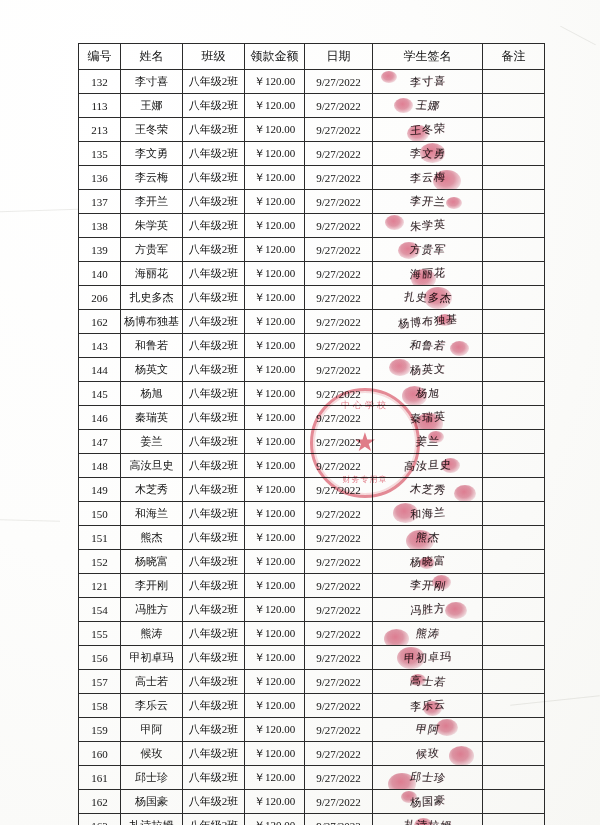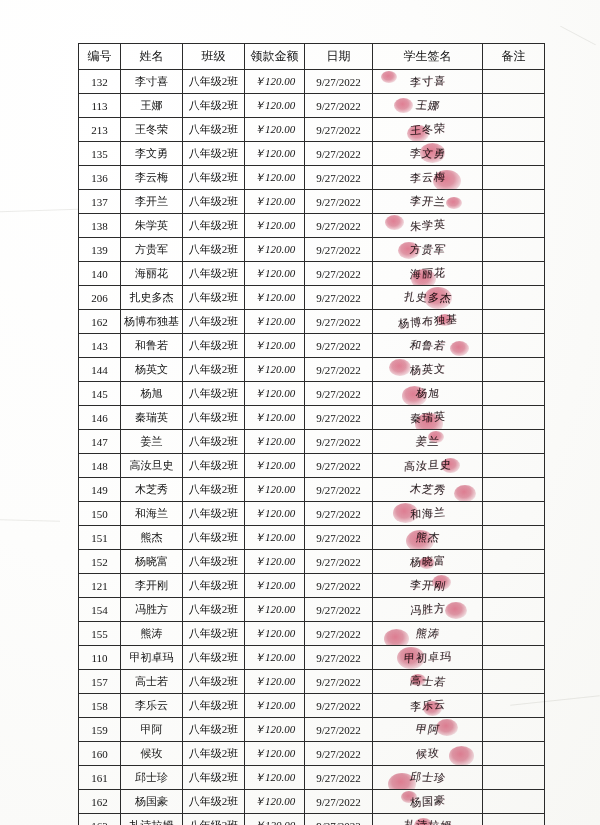--- a/index.html
+++ b/index.html
@@ -66,21 +66,21 @@
 
   
   col.c-id     { width: 42px; }
   col.c-name   { width: 62px; }
   col.c-class  { width: 62px; }
   col.c-amount { width: 60px; }
   col.c-date   { width: 68px; }
   col.c-sign   { width: 110px; }
   col.c-note   { width: 62px; }
 
-  .amount { font-family: "Liberation Serif", serif; letter-spacing: 0px; font-style: italic; }
+  .amount { font-family: "Liberation Serif", serif; letter-spacing: 0px; }
   .date   { font-family: "Liberation Serif", serif; }
 
   
   td.sign {
     position: relative;
     font-family: "DejaVu Sans", sans-serif;
     font-size: 12px;
     color: #b3324a;
     letter-spacing: 1px;
   }
@@ -388,21 +388,21 @@
           <tr>
             <td>155</td>
             <td>熊涛</td>
             <td>八年级2班</td>
             <td class="amount">￥120.00</td>
             <td class="date">9/27/2022</td>
             <td class="sign slant-c"><span class="ink">熊涛</span><span class="thumb" style="width: 25px; height: 19.5px; left: 11px; top: 7px;"></span></td>
             <td></td>
           </tr>
           <tr>
-            <td>110</td>
+            <td>156</td>
             <td>甲初卓玛</td>
             <td>八年级2班</td>
             <td class="amount">￥120.00</td>
             <td class="date">9/27/2022</td>
             <td class="sign "><span class="ink">甲初卓玛</span><span class="thumb" style="width: 28px; height: 21.84px; left: 24px; top: 1px;"></span></td>
             <td></td>
           </tr>
           <tr>
             <td>157</td>
             <td>高士若</td>
@@ -462,15 +462,20 @@
             <td>扎诗拉姆</td>
             <td>八年级2班</td>
             <td class="amount">￥120.00</td>
             <td class="date">9/27/2022</td>
             <td class="sign slant-c"><span class="ink">扎诗拉姆</span><span class="thumb" style="width: 19px; height: 14.82px; left: 41px; top: 4px;"></span></td>
             <td></td>
           </tr>
         </tbody>
     </table>
 
+    <div class="seal">
+      <div class="seal-text">中心学校</div>
+      <div class="star">★</div>
+      <div class="seal-sub">财务专用章</div>
+    </div>
   </div>
 
 </div>
 
 </body></html>

